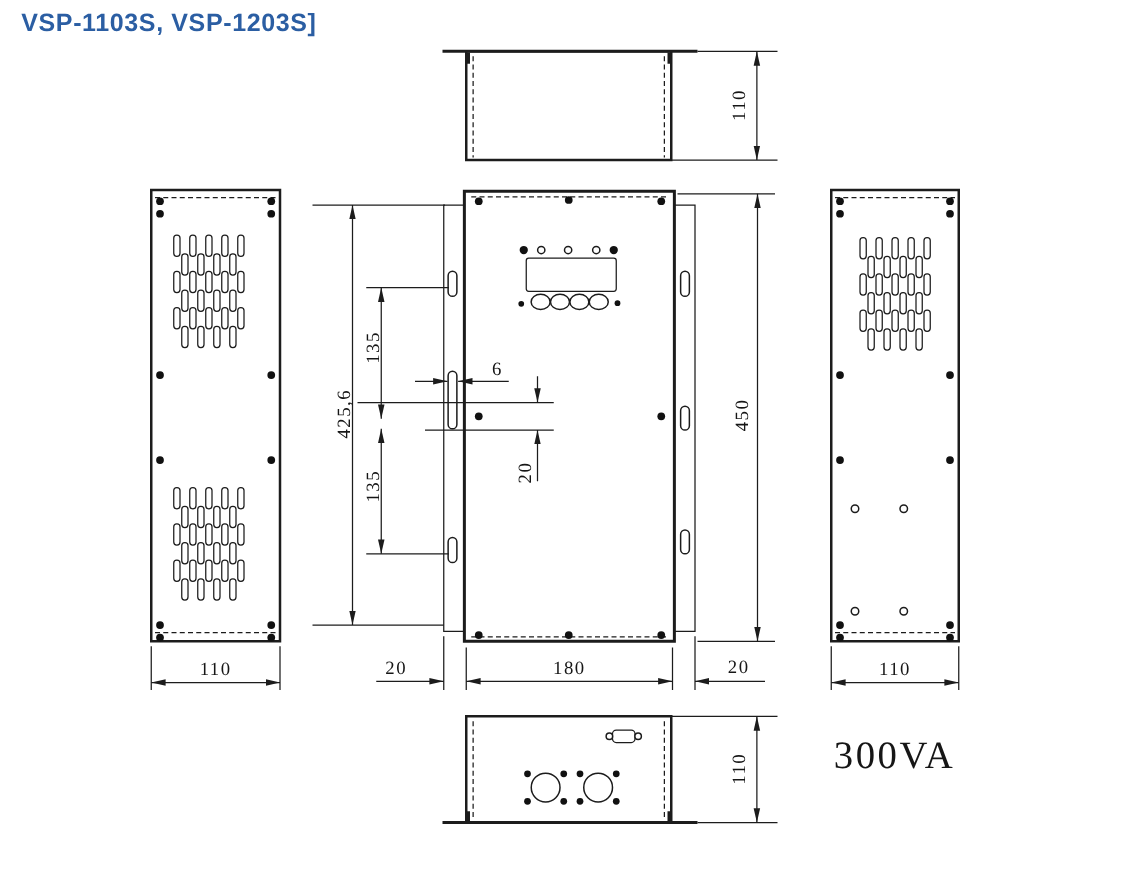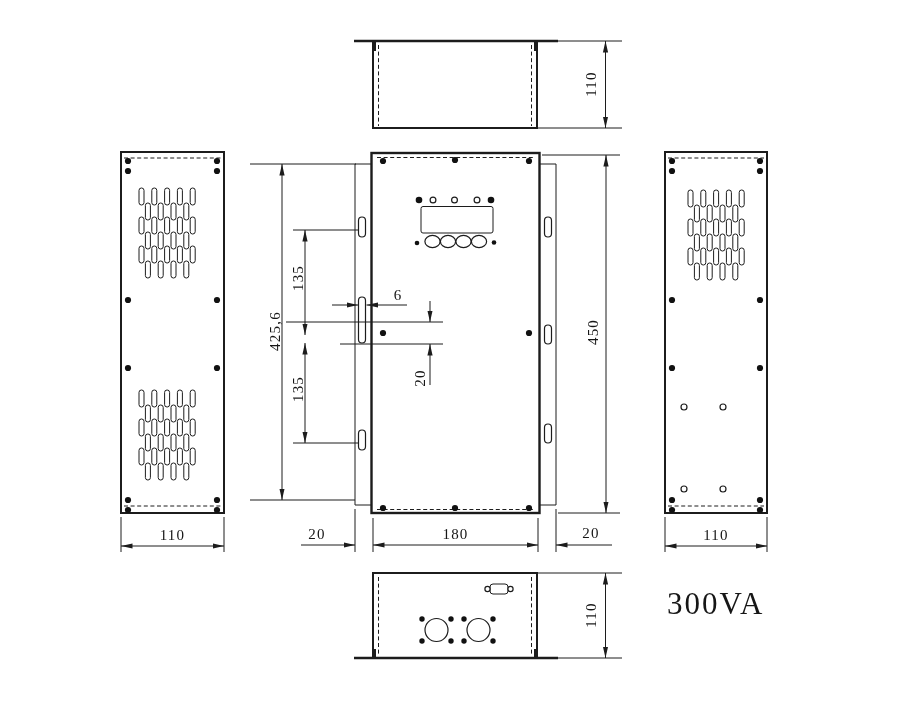--- a/index.html
+++ b/index.html
@@ -18,20 +18,21 @@
   .dim{fill:none;stroke:#1c1c1c;stroke-width:1;}
   .screw{fill:#111;stroke:none;}
   .hole{fill:#fff;stroke:#1c1c1c;stroke-width:1.2;}
   .vent{fill:#fff;stroke:#1c1c1c;stroke-width:1;}
   .big{font-size:31px;letter-spacing:2px;}
 </style>
 </head>
 <body>
 
 <div class="page">
+  <div class="title">VSP-1103S, VSP-1203S]</div>
 
   <svg width="900" height="713" viewBox="0 0 900 713">
     <defs>
       <marker id="arr" viewBox="0 0 12 8" refX="11.5" refY="4" markerWidth="12" markerHeight="8" orient="auto-start-reverse" markerUnits="userSpaceOnUse">
         <path d="M11.5,4 L0,1.4 L0,6.6 Z" fill="#1c1c1c"></path>
       </marker>
       <g id="ventM">
         <rect x="0" y="0" width="5" height="17" rx="2.4"></rect>
         <rect x="0" y="29" width="5" height="17" rx="2.4"></rect>
         <rect x="0" y="58" width="5" height="17" rx="2.4"></rect>

